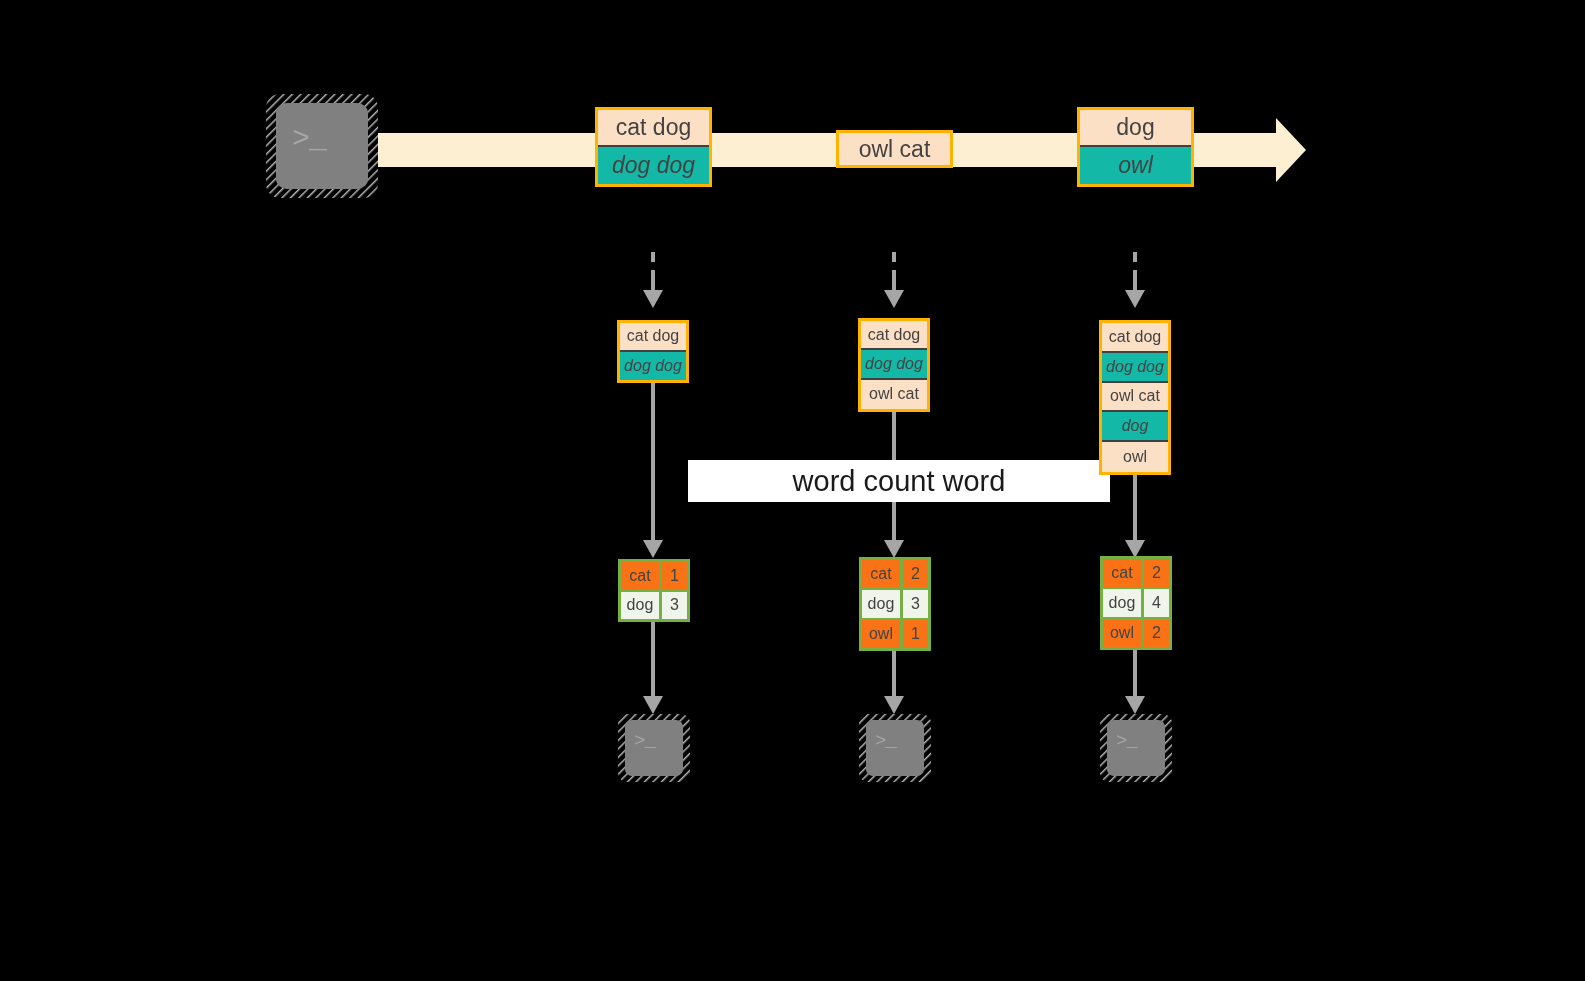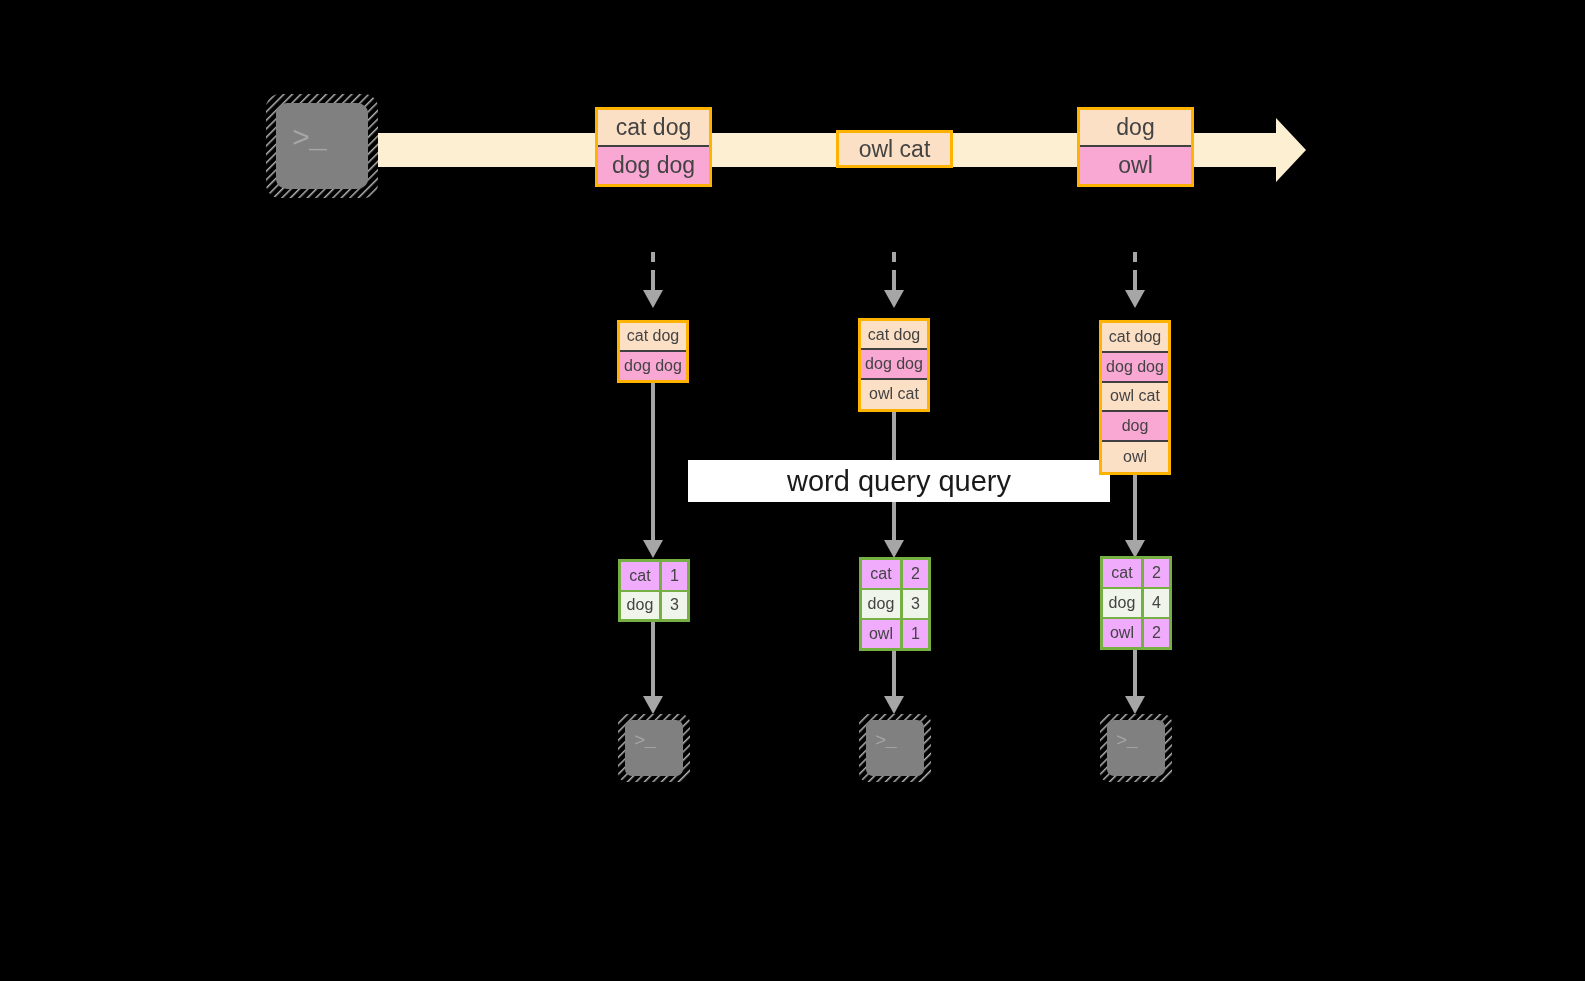--- a/index.html
+++ b/index.html
@@ -20,31 +20,31 @@
   .term .glyph{position:absolute;color:#a6a6a6;font-family:"Liberation Mono",monospace;
        line-height:1;letter-spacing:-1px;}
 
   
   .rec{position:absolute;box-sizing:border-box;border:3px solid #ffb300;
        background:#fdf2e9;z-index:6;}
   .rec .cell{box-sizing:border-box;display:flex;align-items:center;
        justify-content:center;border-bottom:2px solid #404040;color:#434343;}
   .rec .cell:last-child{border-bottom:none;}
   .rec .cell.dark{background:#fce0c6;}
-  .rec .cell.light{background:#f9a8d4;}
+  .rec .cell.light{background:#14b8a6;font-style:italic;}
 
   
   .res{position:absolute;box-sizing:border-box;border:3px solid #76b043;
        background:#eef5ea;z-index:6;display:flex;flex-direction:column;}
   .res .row{display:flex;flex:1 1 auto;border-bottom:2px solid #76b043;}
   .res .row:last-child{border-bottom:none;}
   .res .k,.res .v{box-sizing:border-box;display:flex;align-items:center;
        justify-content:center;color:#434343;}
   .res .k{border-right:3px solid #76b043;}
-  .res .row.dark .k,.res .row.dark .v{background:#f0abfc;}
+  .res .row.dark .k,.res .row.dark .v{background:#f97316;}
   .res .row.light .k,.res .row.light .v{background:#eff5ea;}
 
   
   .conn{position:absolute;z-index:2;}
   .conn svg{display:block;}
 
   
   .qband{position:absolute;left:688px;top:460px;width:422px;height:42px;
        background:#ffffff;z-index:5;display:flex;align-items:center;
        justify-content:center;}
@@ -168,21 +168,21 @@
 
   <div class="rec" style="left:1099px;top:320px;width:72px;height:155px;">
     <div class="cell dark" style="height:20%;font-size:16px;">cat dog</div>
     <div class="cell light" style="height:20%;font-size:16px;">dog dog</div>
     <div class="cell dark" style="height:20%;font-size:16px;">owl cat</div>
     <div class="cell light" style="height:20%;font-size:16px;">dog</div>
     <div class="cell dark" style="height:20%;font-size:16px;">owl</div>
   </div>
 
   <div class="qband">
-    <span class="qtxt">word query query</span>
+    <span class="qtxt">word count word</span>
   </div>
 
   <div class="res" style="left:618px;top:559px;width:72px;height:63px;">
     <div class="row dark">
       <div class="k" style="width:62%;font-size:16px;">cat</div>
       <div class="v" style="width:38%;font-size:16px;">1</div>
     </div>
     <div class="row light">
       <div class="k" style="width:62%;font-size:16px;">dog</div>
       <div class="v" style="width:38%;font-size:16px;">3</div>

